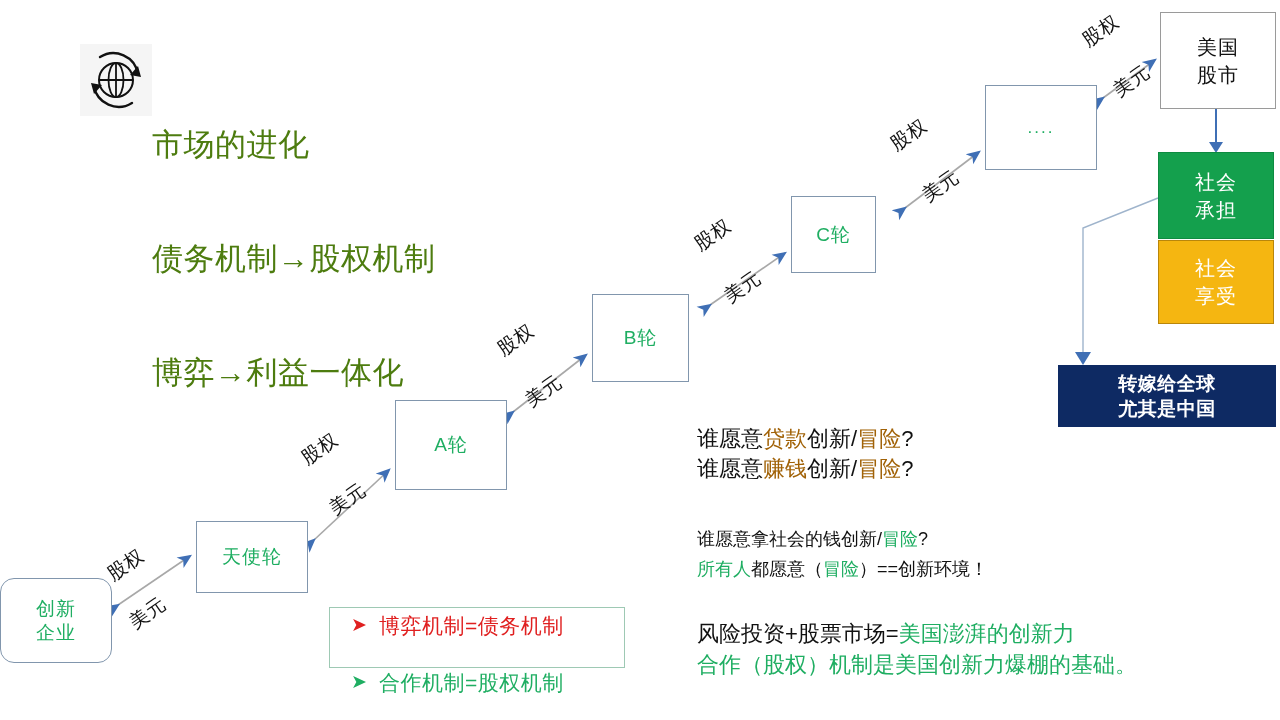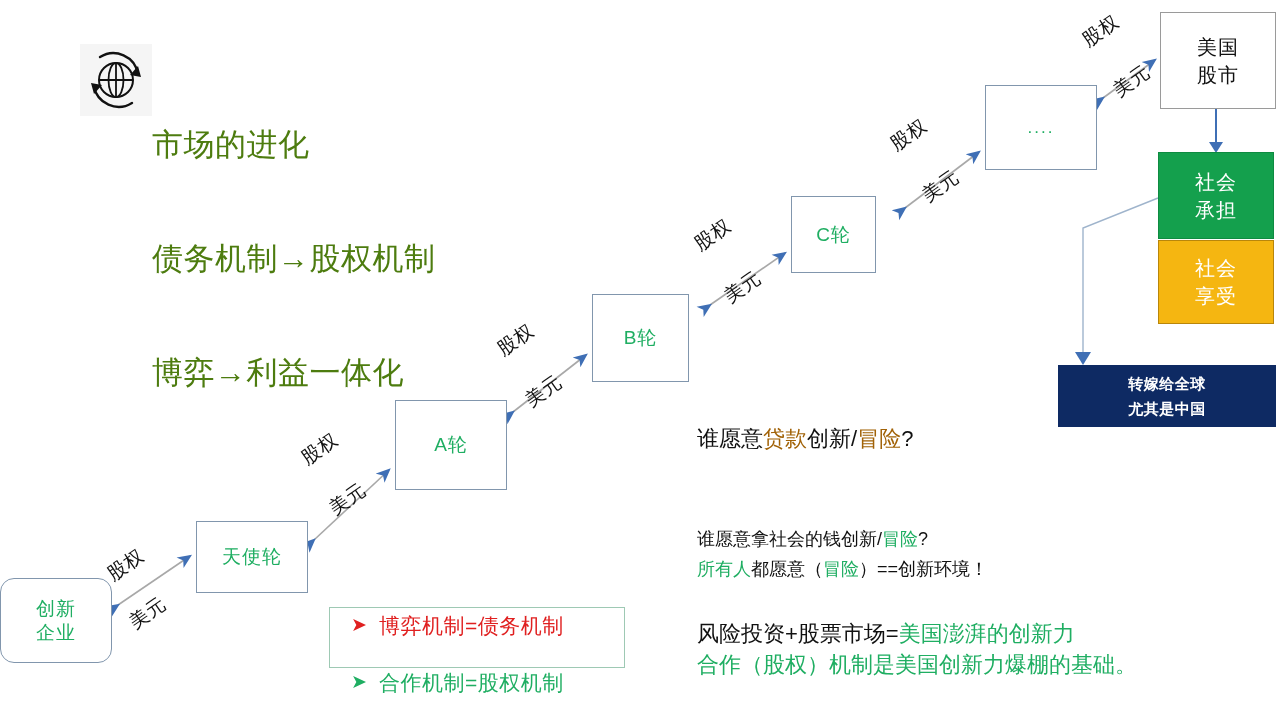--- a/index.html
+++ b/index.html
@@ -49,21 +49,21 @@
     left:1158px;top:240px;width:116px;height:84px;
     box-sizing:border-box;background:#f5b611;
     border:1px solid #b9860a;
     display:flex;align-items:center;justify-content:center;
     color:#ffffff;font-size:20px;line-height:28px;text-align:center;letter-spacing:1px;
   }
   #box-shift{
     left:1058px;top:365px;width:218px;height:62px;
     box-sizing:border-box;background:#0e2a63;
     display:flex;align-items:center;justify-content:center;
-    color:#ffffff;font-size:15px;line-height:25px;text-align:center;
+    color:#ffffff;font-size:19px;line-height:25px;text-align:center;
     font-weight:bold;letter-spacing:.5px;
   }
 
   
   .alabel{
     font-size:19px;color:#111;white-space:nowrap;letter-spacing:1px;
     transform-origin:0 0;
   }
 
   
@@ -191,20 +191,23 @@
   </div>
   <div class="abs" id="box-shift">
     <span style="white-space:pre-line">转嫁给全球
 尤其是中国</span>
   </div>
 
   <div class="abs" id="qblock">
     <div>
       <span>谁愿意</span><span class="red">贷款</span><span>创新/</span><span class="red">冒险</span><span>?</span>
     </div>
+    <div>
+      <span>谁愿意</span><span class="red">赚钱</span><span>创新/</span><span class="red">冒险</span><span>?</span>
+    </div>
   </div>
 
   <div class="abs" id="qblock2">
     <div>
       <span>谁愿意拿社会的钱创新/</span><span class="grn">冒险</span><span>?</span>
     </div>
     <div>
       <span class="grn">所有人</span><span>都愿意（</span><span class="grn">冒险</span><span>）==创新环境！</span>
     </div>
   </div>

